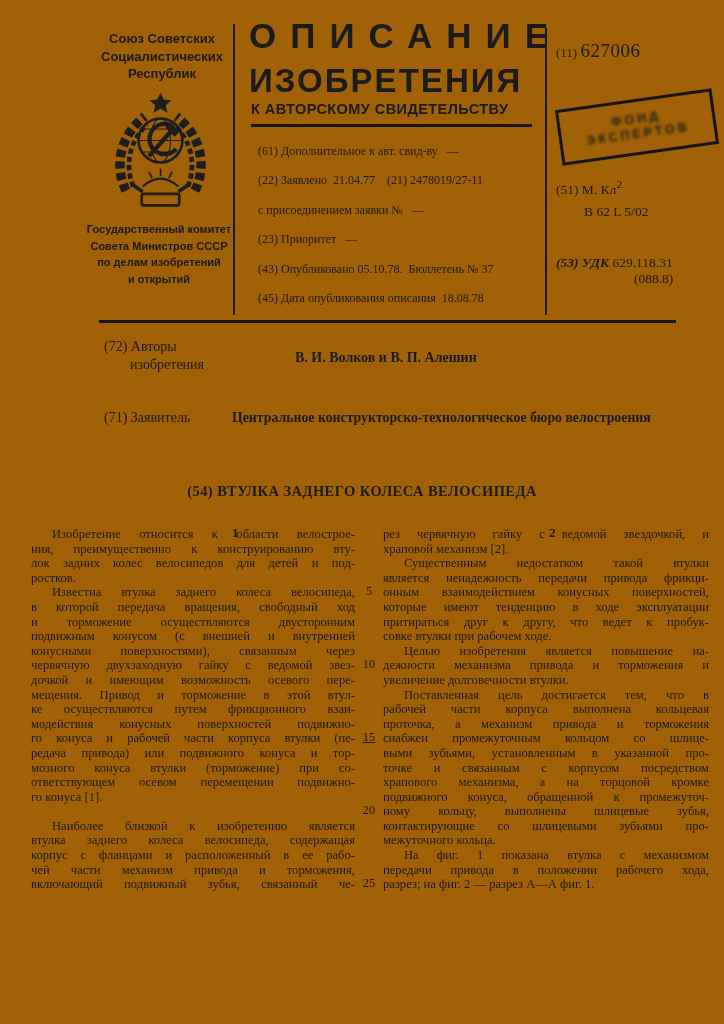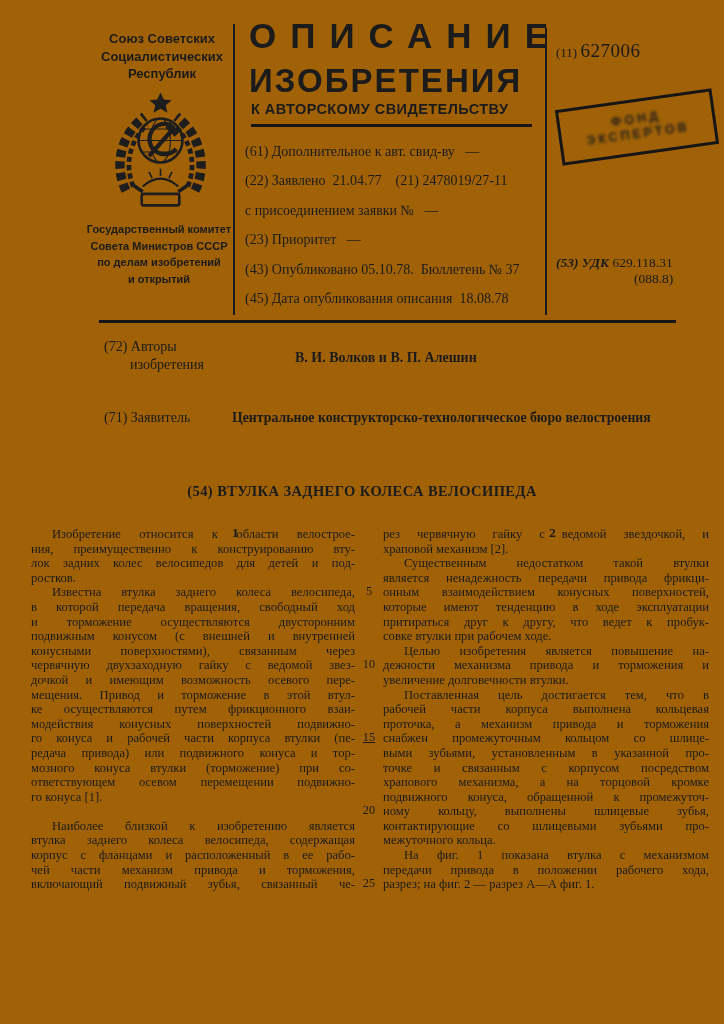--- a/index.html
+++ b/index.html
@@ -20,21 +20,21 @@
   .hrule{position:absolute;left:99px;top:320px;width:577px;height:3px;background:#161616;}
 
   
   .doc-title1{position:absolute;left:249px;top:16px;width:290px;white-space:nowrap;
          font-family:Liberation Sans, sans-serif;font-weight:700;font-size:35px;letter-spacing:0.40em;}
   .doc-title2{position:absolute;left:249px;top:62px;width:290px;white-space:nowrap;
          font-family:"Liberation Sans",sans-serif;font-weight:700;font-size:33px;letter-spacing:0.062em;}
   .doc-subtitle{position:absolute;left:251px;top:101px;width:281px;text-align:left;
          font-family:"Liberation Sans",sans-serif;font-weight:700;font-size:14.5px;letter-spacing:0.03em;
          padding-bottom:7px;border-bottom:3px solid #161616;}
-  .fields{position:absolute;left:245px;top:144px;width:300px;font-size:14px;}
+  .fields{position:absolute;left:258px;top:144px;width:300px;font-size:12px;}
   .field-row{height:29.4px;white-space:pre-wrap;}
 
   
   .pubnum{position:absolute;left:556px;top:40px;font-size:13px;white-space:nowrap;}
   .pubnum .num{font-size:19px;letter-spacing:0.5px;}
   .stamp{position:absolute;left:558px;top:99px;width:152px;height:50px;border:3px solid #151515;
          transform:rotate(-8deg);display:flex;flex-direction:column;align-items:center;justify-content:center;
          filter:blur(0.4px);}
   .stamp div{filter:blur(1.6px);font-family:"Liberation Sans",sans-serif;font-weight:700;
          font-size:12.5px;letter-spacing:3px;line-height:15px;}
@@ -128,20 +128,24 @@
   <div class="pubnum">
     <span>(11)</span>
     <span class="num">627006</span>
   </div>
 
   <div class="stamp">
     <div>ФОНД</div>
     <div>ЭКСПЕРТОВ</div>
   </div>
 
+  <div class="mkl">
+    <span>(51) М. Кл</span><sup>2</sup>
+    <span class="val">В 62 L 5/02</span>
+  </div>
 
   <div class="udk">
     <span class="code">(53) УДК</span>
     <span>629.118.31</span>
     <span class="val2">(088.8)</span>
   </div>
 
   <div class="hrule"></div>
 
   <div class="credit-authors">

